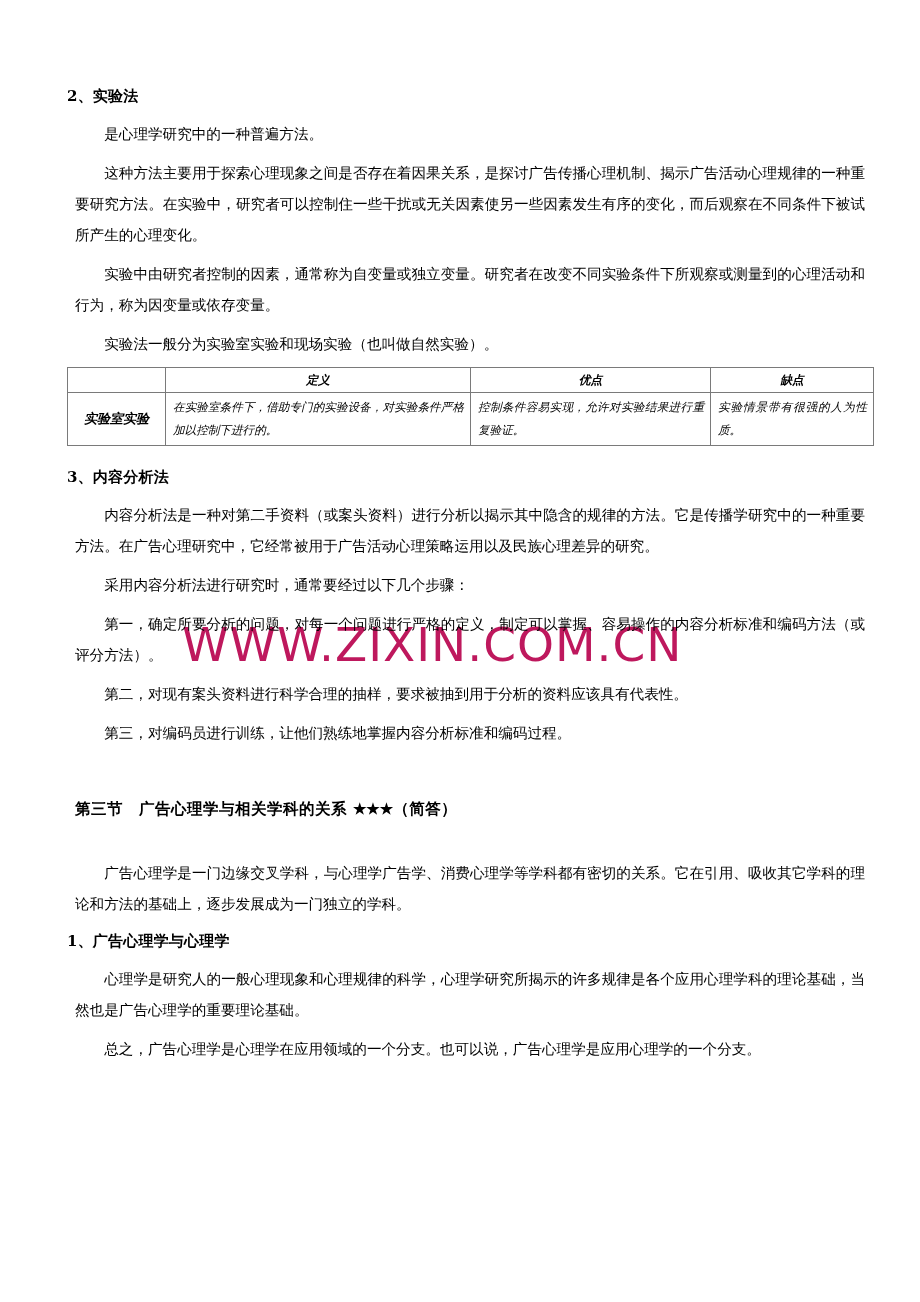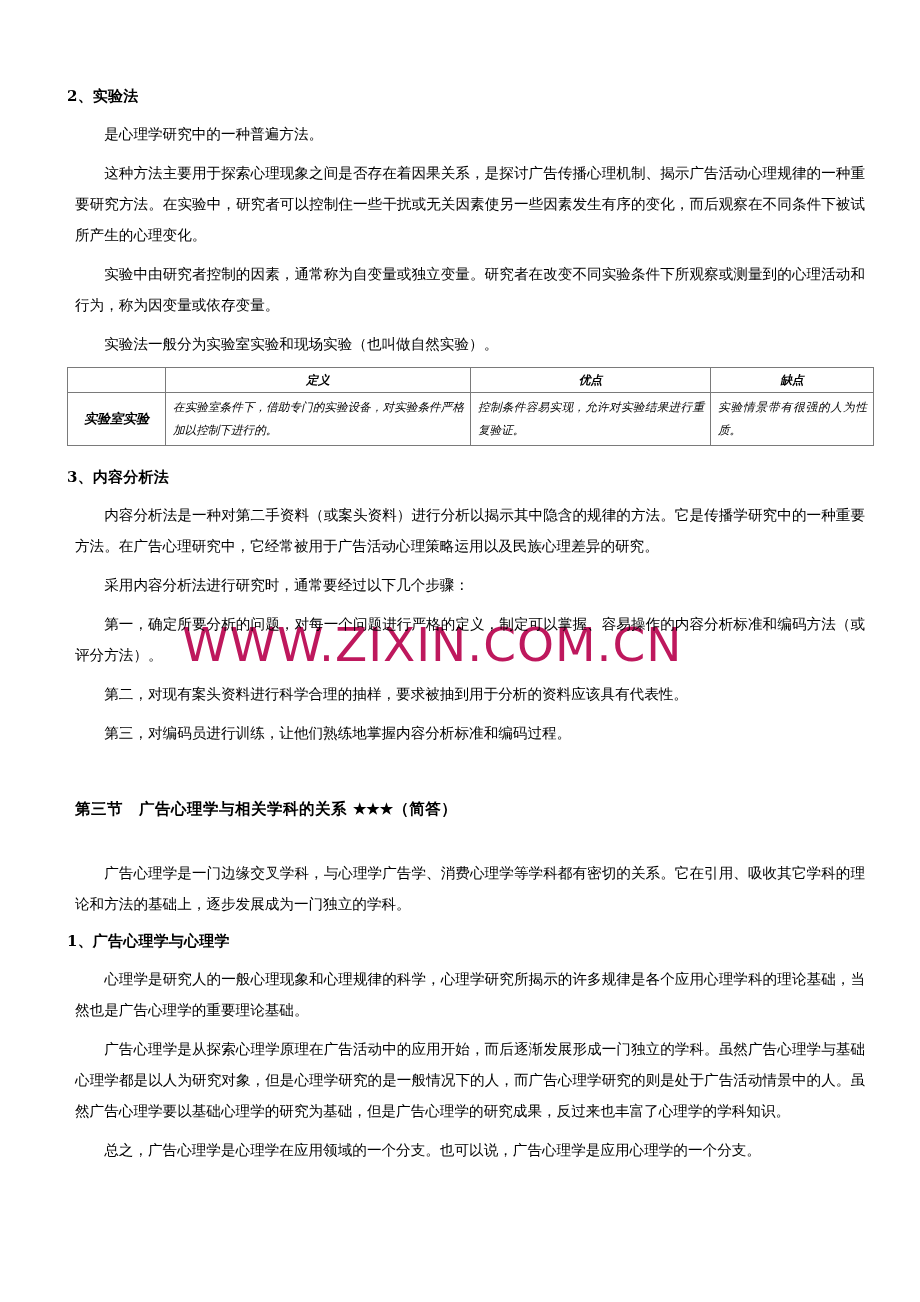--- a/index.html
+++ b/index.html
@@ -164,17 +164,16 @@
 
     <h2 class="h-section">
       <span>第三节　广告心理学与相关学科的关系</span><span>&nbsp;</span><span class="stars">★★★</span><span>（简答）</span>
     </h2>
 
     <div class="gap-md"></div>
 
     <p class="p">广告心理学是一门边缘交叉学科，与心理学广告学、消费心理学等学科都有密切的关系。它在引用、吸收其它学科的理论和方法的基础上，逐步发展成为一门独立的学科。</p>
     <h3 class="h-num">1、广告心理学与心理学</h3>
     <p class="p">心理学是研究人的一般心理现象和心理规律的科学，心理学研究所揭示的许多规律是各个应用心理学科的理论基础，当然也是广告心理学的重要理论基础。</p>
-    <p class="p">广告心理学是从探索心理学原理在广告活动中的应用开始，而后逐渐发展形成一门独立的学科。虽然广告心理学与基础心理学都是以人为研究对象，但是心理学研究的是一般情况下的人，而广告心理学研究的则是处于广告活动情景中的人。虽然广告心理学要以基础心理学的研究为基础，但是广告心理学的研究成果，反过来也丰富了心理学的学科知识。</p>
     <p class="p">总之，广告心理学是心理学在应用领域的一个分支。也可以说，广告心理学是应用心理学的一个分支。</p>
 
   </div>
 </div>
 
 </body></html>

